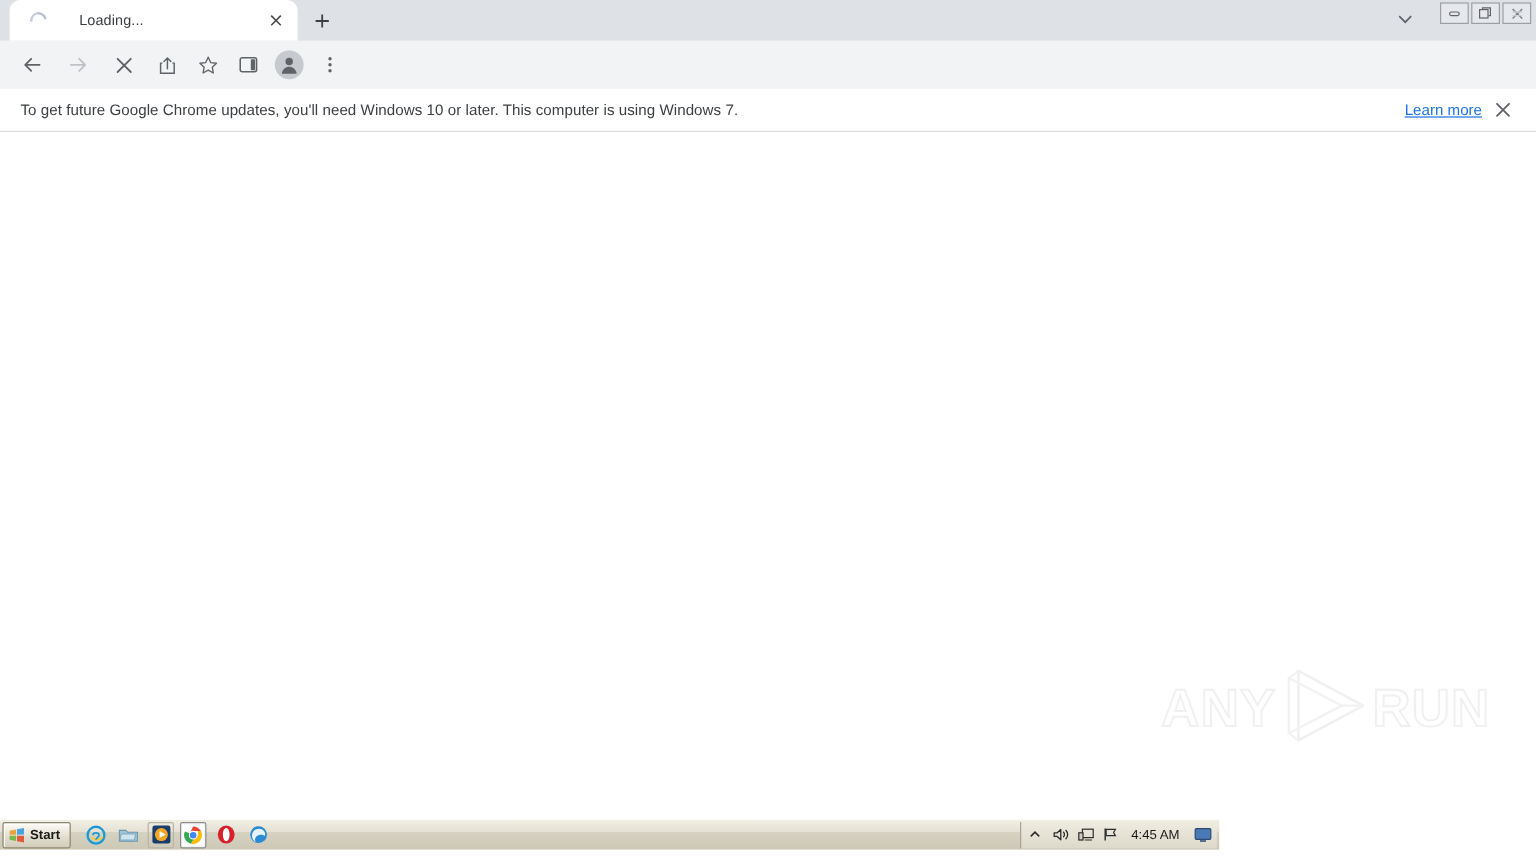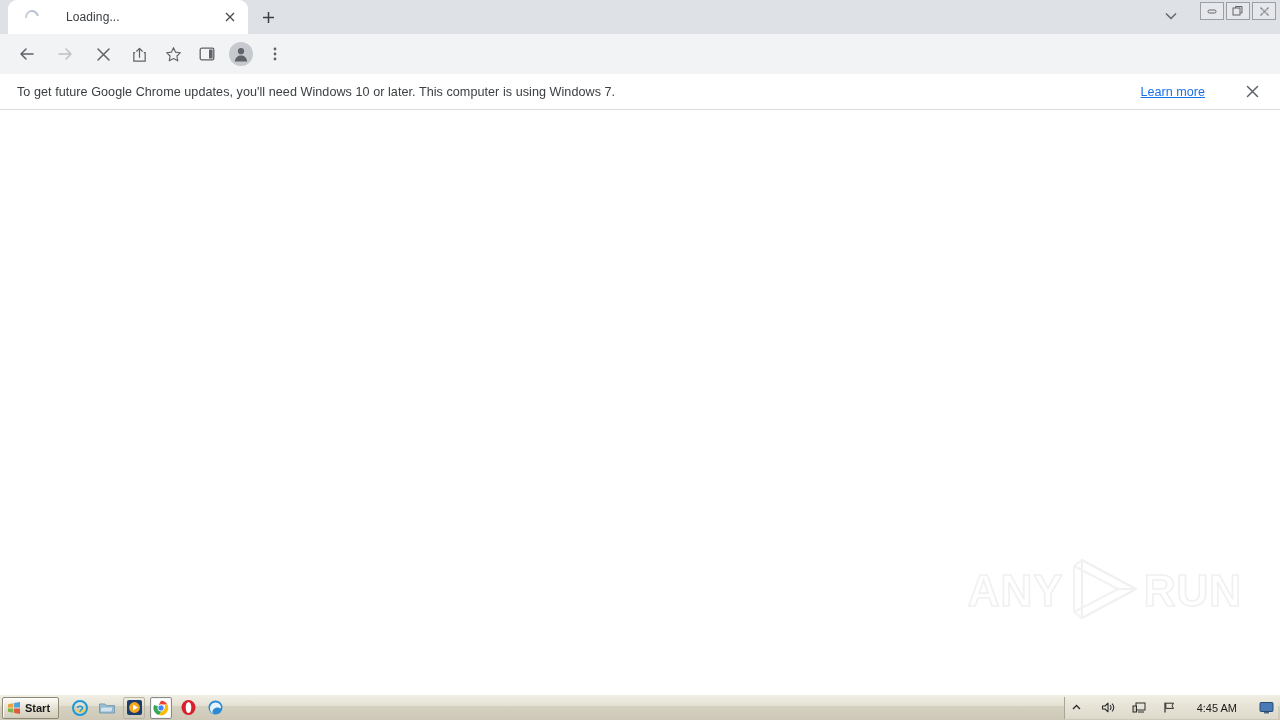--- a/index.html
+++ b/index.html
@@ -138,21 +138,21 @@
   .infobar-text {
     flex: 1 1 auto;
     font-size: 12.6px;
     color: #3c4043;
     letter-spacing: .05px;
   }
   .learnmore {
     font-size: 12.6px;
     color: #1a73e8;
     text-decoration: underline;
-    margin-right: 36px;
+    margin-right: 6px;
     cursor: pointer;
   }
   .infobar-close {
     width: 22px; height: 22px;
     display: flex; align-items: center; justify-content: center;
   }
 
   
   .page {
     position: absolute; top: 111px; left: 0;
@@ -174,22 +174,22 @@
     color: transparent;
     -webkit-text-stroke: 1.6px #f0f0f0;
     letter-spacing: 1px;
     line-height: 1;
     font-family: "Liberation Sans", sans-serif;
   }
   .wm-play { margin: 0 2px; }
 
   
   .taskbar {
-    position: absolute; bottom: 0; left: 0;
-    width: 1280px; height: 26px;
+    position: absolute; bottom: 12px; left: 0;
+    width: 1016px; height: 26px;
     background: linear-gradient(180deg,#f2efe6 0%,#e4e0d3 42%,#d6d2c2 43%,#cdc8b6 100%);
     border-top: 1px solid #ffffff;
     display: flex; align-items: center;
   }
   .start {
     height: 22px;
     margin: 0 6px 0 2px;
     padding: 0 8px 0 4px;
     background: linear-gradient(180deg,#fdfcf8,#e3dfd0 55%,#d2cdbb);
     border: 1px solid #8d8873;
@@ -209,21 +209,21 @@
   }
   .ql-item.active {
     background: #ffffff;
     border: 1px solid #8b8b8b;
     box-shadow: inset 0 0 0 1px #f3f3f3;
   }
   .ql-item.boxed { border: 1px solid #b8b4a4; }
   .tray {
     margin-left: auto;
     height: 22px;
-    display: flex; align-items: center; gap: 15px;
+    display: flex; align-items: center; gap: 5px;
     padding: 0 4px;
     margin-right: 2px;
     border-left: 1px solid #a9a496;
     background: linear-gradient(180deg,#eeebe0,#ddd9ca);
   }
   .tray-icon { width: 16px; height: 16px; display: flex; align-items: center; justify-content: center; }
   .clock {
     font-size: 11px; color: #1a1a1a;
     padding: 0 4px;
     font-family: "Liberation Sans", sans-serif;

